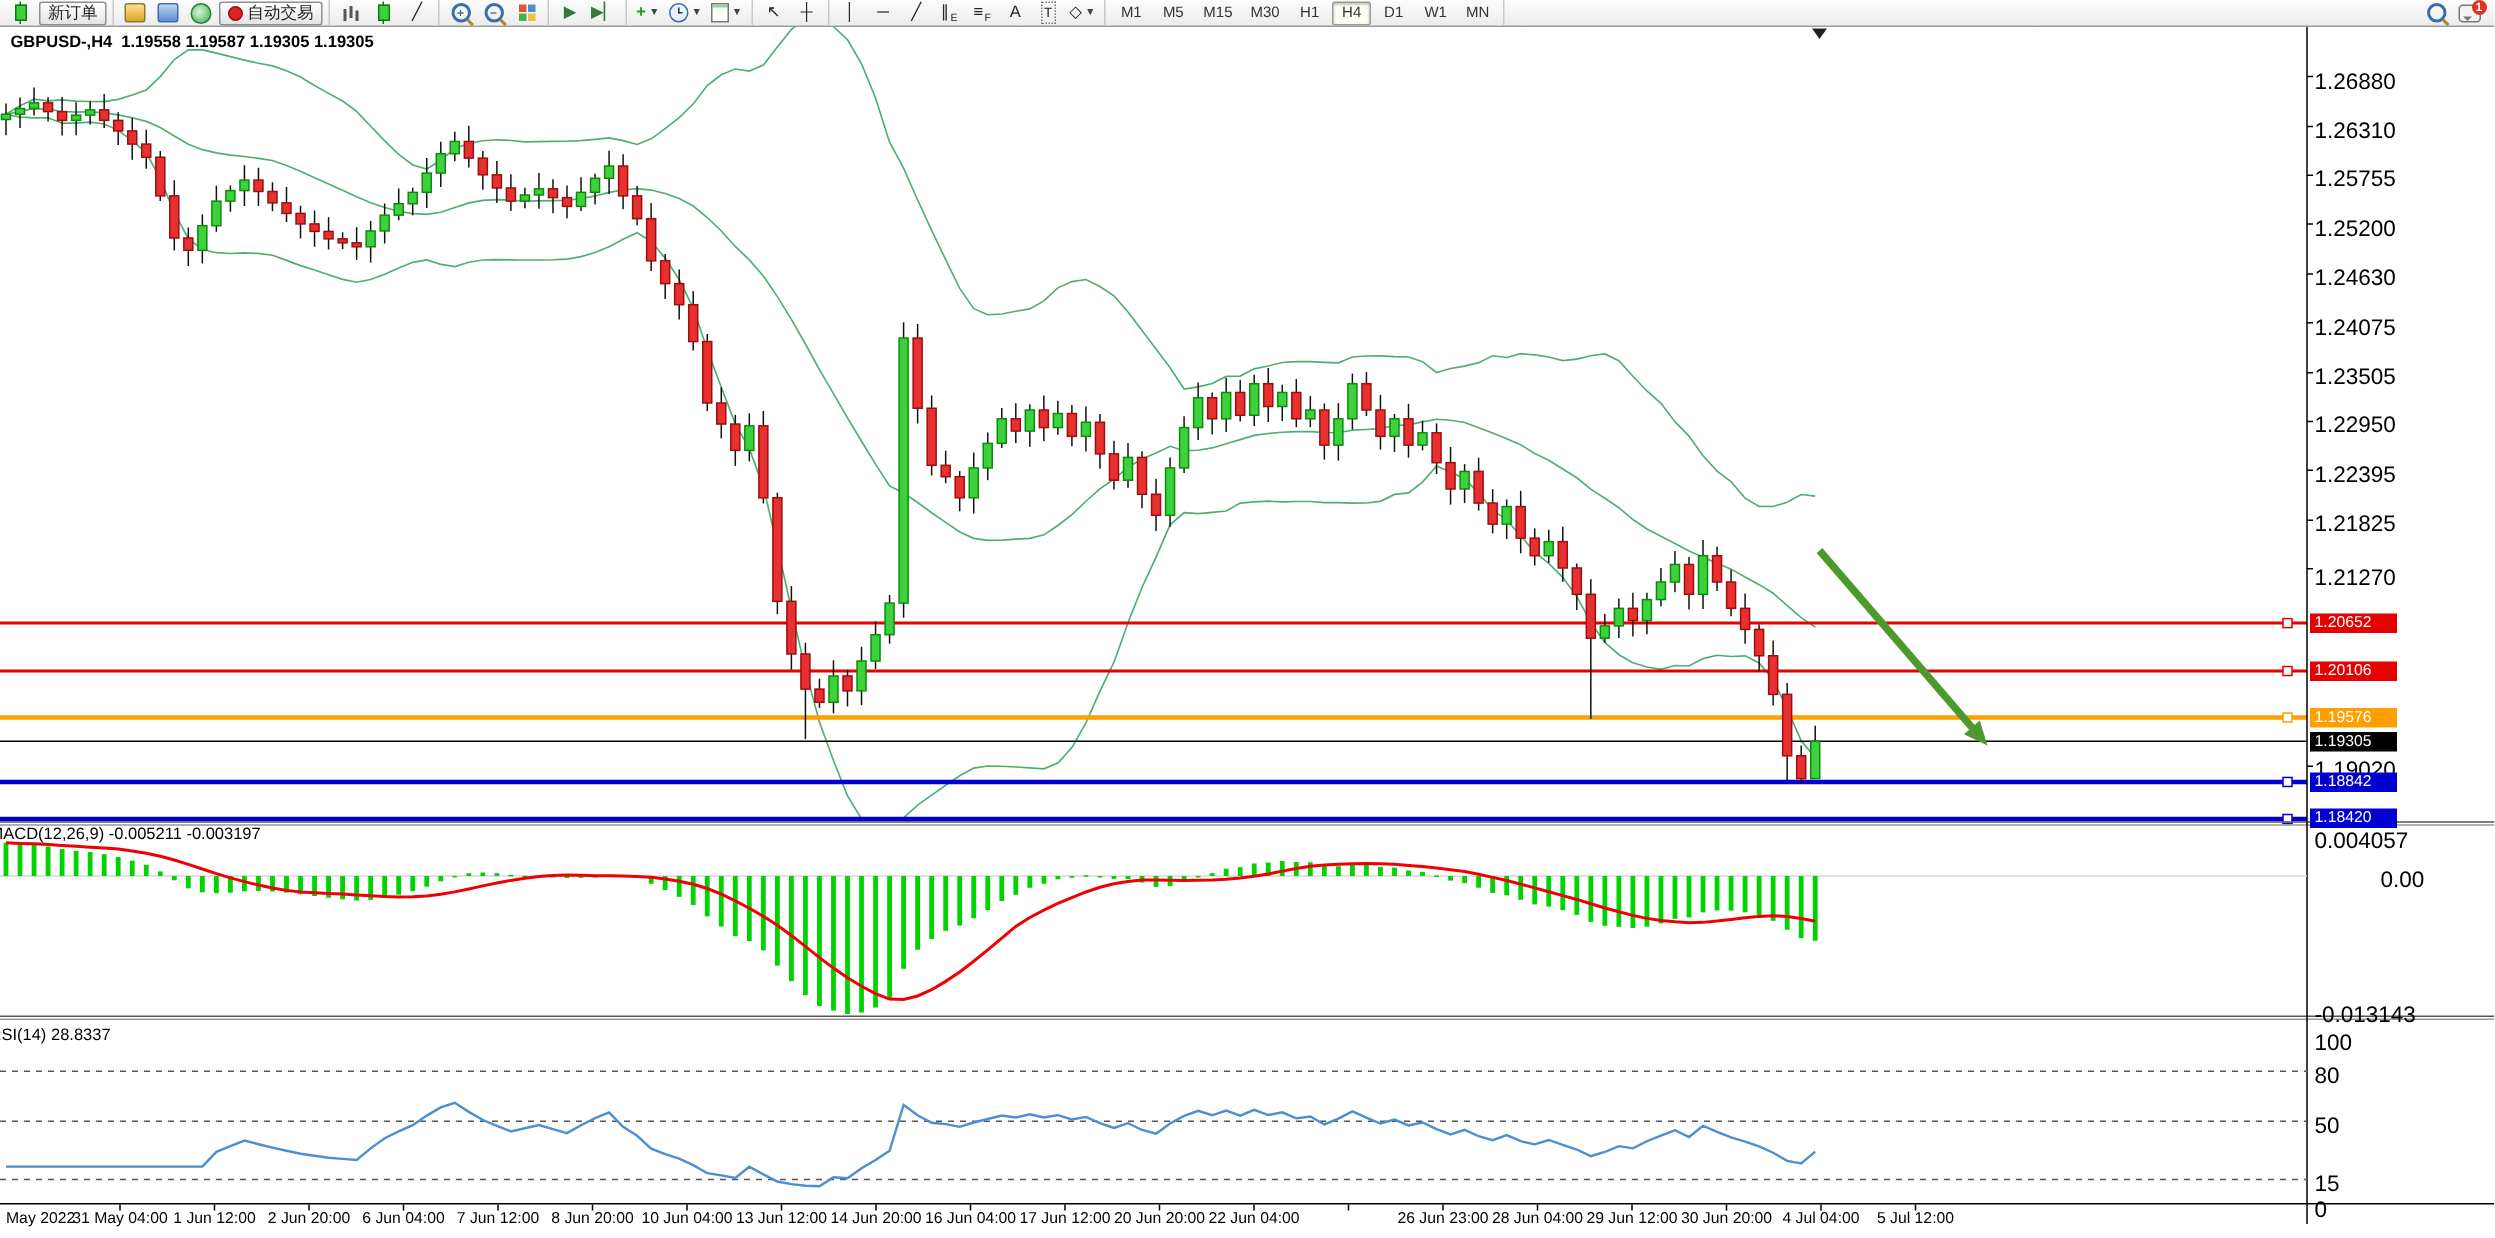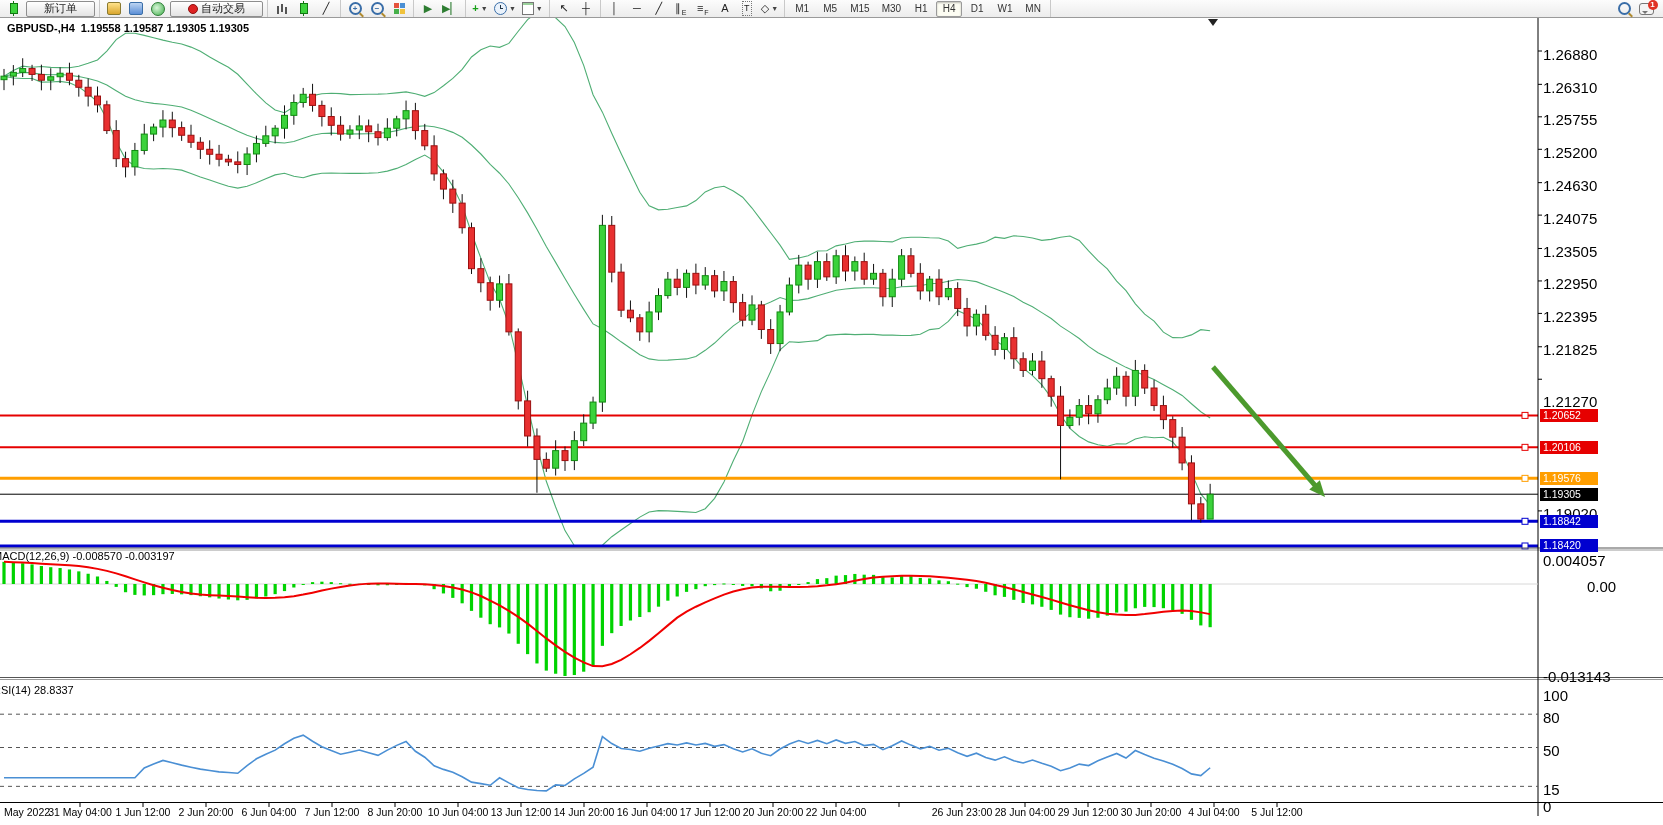--- a/index.html
+++ b/index.html
@@ -6,21 +6,21 @@
     font-family:"Liberation Sans","DejaVu Sans",sans-serif;}
   #stage{position:relative;width:1663px;height:825px;background:#fff;}
   
   #toolbar{position:absolute;left:0;top:0;width:1663px;height:17px;z-index:40;
     background:linear-gradient(#fcfcfc,#ececec);border-bottom:1px solid #9a9a9a;
     display:flex;align-items:center;font-size:11px;color:#222;white-space:nowrap;}
   .tb-group{display:flex;align-items:center;height:17px;padding:0 3px;border-right:1px solid #c9c9c9;}
   .tb-right{margin-left:auto;display:flex;align-items:center;padding-right:6px;border-right:none;}
   .tb-item{display:inline-flex;align-items:center;justify-content:center;height:15px;min-width:16px;
     margin:0 1px;padding:0 2px;border-radius:2px;cursor:default;position:relative;}
-  .tb-btn{border:1px solid #8e8e8e;background:linear-gradient(#ffffff,#e3e3e3);padding:0 17px;height:14px;}
+  .tb-btn{border:1px solid #8e8e8e;background:linear-gradient(#ffffff,#e3e3e3);padding:0 5px;height:14px;}
   .tb-glyph{font-size:11px;line-height:13px;}
   .tb-sub{font-size:7px;margin-left:1px;align-self:flex-end;}
   .tb-drop{font-size:7px;margin-left:2px;color:#444;}
   .tf-btn{border:1px solid transparent;padding:0 4px;height:14px;font-size:10px;color:#333;}
   .tf-btn.active{border:1px solid #9a9a9a;background:#fdfdf3;box-shadow:inset 0 1px 2px rgba(0,0,0,.25);}
   .ic-sq{width:12px;height:11px;border-radius:2px;border:1px solid #8a7a30;}
   .ic-gold{background:linear-gradient(#ffe28a,#d9a62e);}
   .ic-blue{background:linear-gradient(#bcd4f2,#5c8fd6);border-color:#3a6ea8;}
   .ic-signal{width:12px;height:12px;border-radius:50%;background:radial-gradient(circle at 40% 40%,#d8f5d8,#3fae4a);border:1px solid #2c7d35;}
   .ic-dot{width:8px;height:8px;border-radius:50%;background:#d22;border:1px solid #901010;margin-right:3px;}
@@ -536,21 +536,21 @@
       <line x1="1151" y1="803" x2="1151" y2="807" stroke="#000" stroke-width="1"></line>
       <line x1="1214" y1="803" x2="1214" y2="807" stroke="#000" stroke-width="1"></line>
       <line x1="1277" y1="803" x2="1277" y2="807" stroke="#000" stroke-width="1"></line>
     </svg>
 
 <div id="chart-title" class="overlay-label">
   <span>GBPUSD-,H4</span><span class="ohlc">1.19558 1.19587 1.19305 1.19305</span>
 </div>
 <div id="macd-label" class="overlay-label">
   <span>MACD(12,26,9)</span>
-  <span>-0.008570 -0.003197</span>
+  <span>-0.005211 -0.003197</span>
 </div>
 <div id="rsi-label" class="overlay-label">
   <span>RSI(14)</span>
   <span>28.8337</span>
 </div>
 
 <div id="toolbar">
       <span class="tb-group">
         <span class="tb-item">
           <span class="ic-candlebody"></span>
@@ -692,21 +692,21 @@
       <div class="ax" style="top: 45.5px;">1.26880</div>
       <div class="ax" style="top: 78.8509px;">1.26310</div>
       <div class="ax" style="top: 111.324px;">1.25755</div>
       <div class="ax" style="top: 143.797px;">1.25200</div>
       <div class="ax" style="top: 177.148px;">1.24630</div>
       <div class="ax" style="top: 209.621px;">1.24075</div>
       <div class="ax" style="top: 242.972px;">1.23505</div>
       <div class="ax" style="top: 275.446px;">1.22950</div>
       <div class="ax" style="top: 307.919px;">1.22395</div>
       <div class="ax" style="top: 341.27px;">1.21825</div>
-      <div class="ax" style="top: 393px;">1.21270</div>
+      <div class="ax" style="top: 377px;">1.21270</div>
       <div class="ax" style="top: 505.391px;">1.19020</div>
       <div class="ax" style="top: 552px; text-align: center;">0.004057</div>
       <div class="ax" style="top: 578px; margin-left: 44px;">0.00</div>
       <div class="ax" style="top: 668px;">-0.013143</div>
       <div class="ax" style="top: 686.5px;">100</div>
       <div class="ax" style="top: 708.7px;">80</div>
       <div class="ax" style="top: 742px;">50</div>
       <div class="ax" style="top: 780.85px;">15</div>
       <div class="ax" style="top: 797.5px;">0</div>
       <div class="tx first" style="left: 4px;">May 2022</div>

